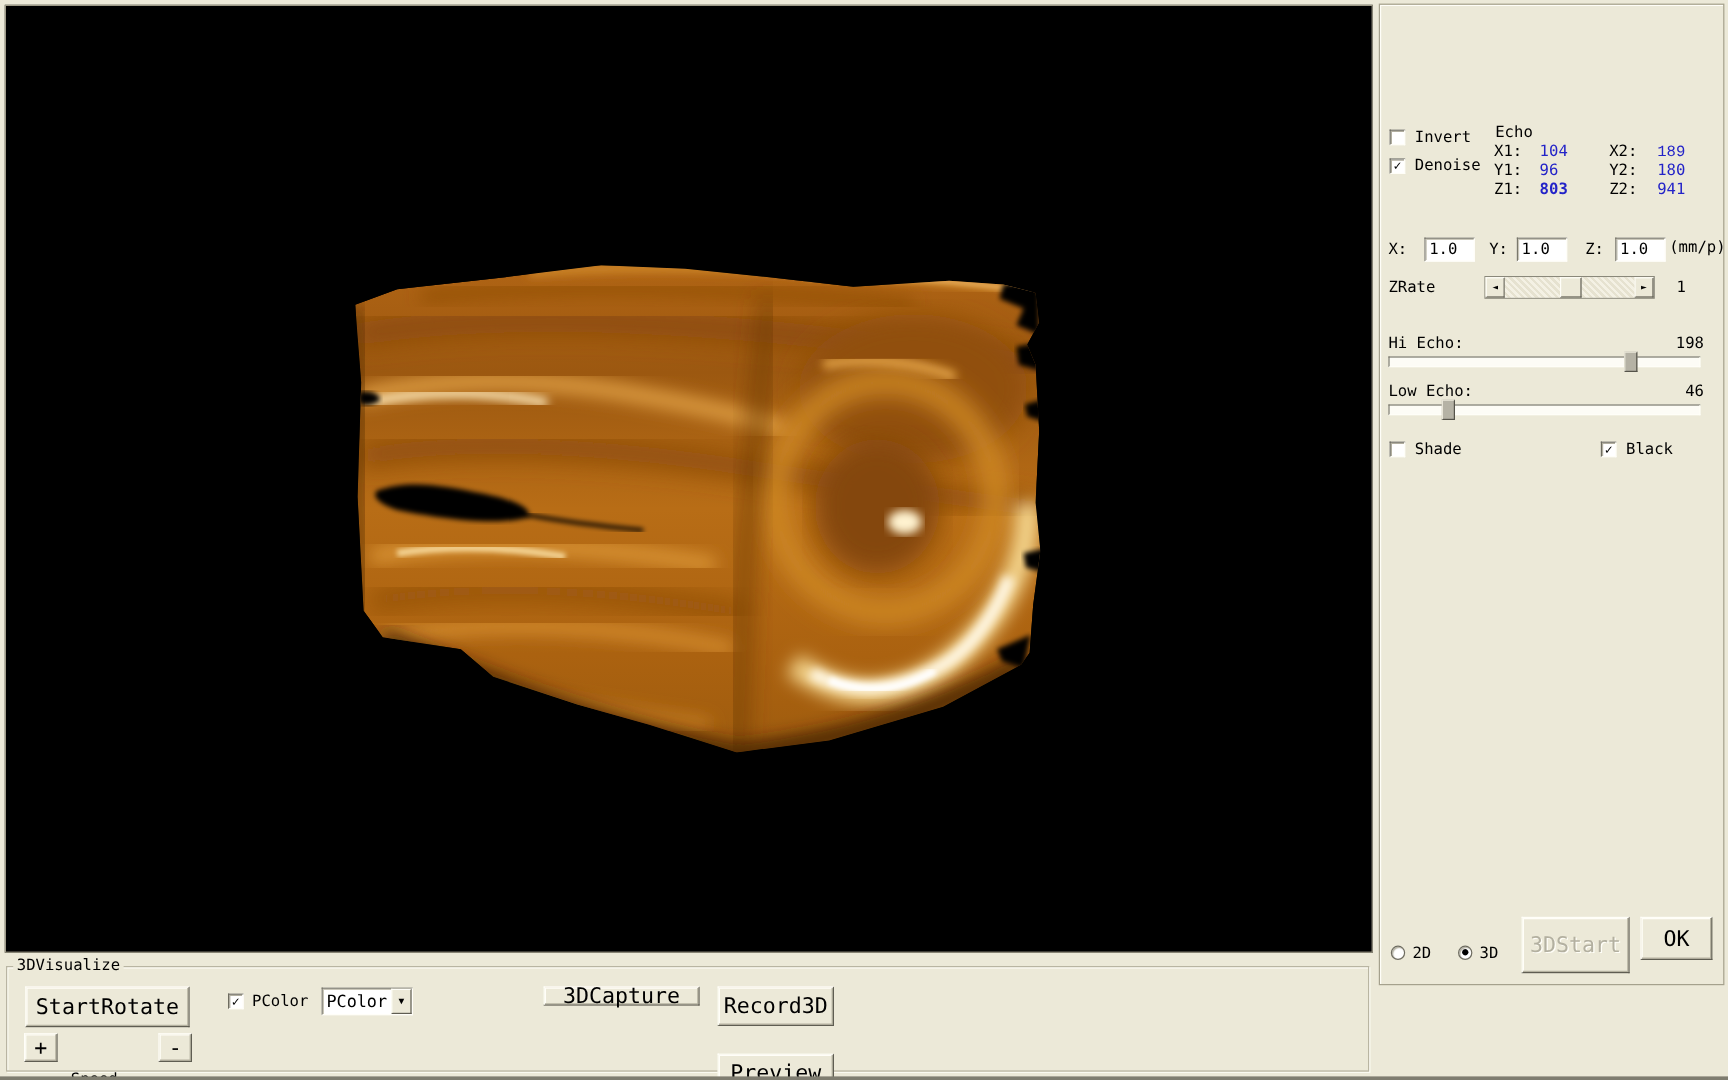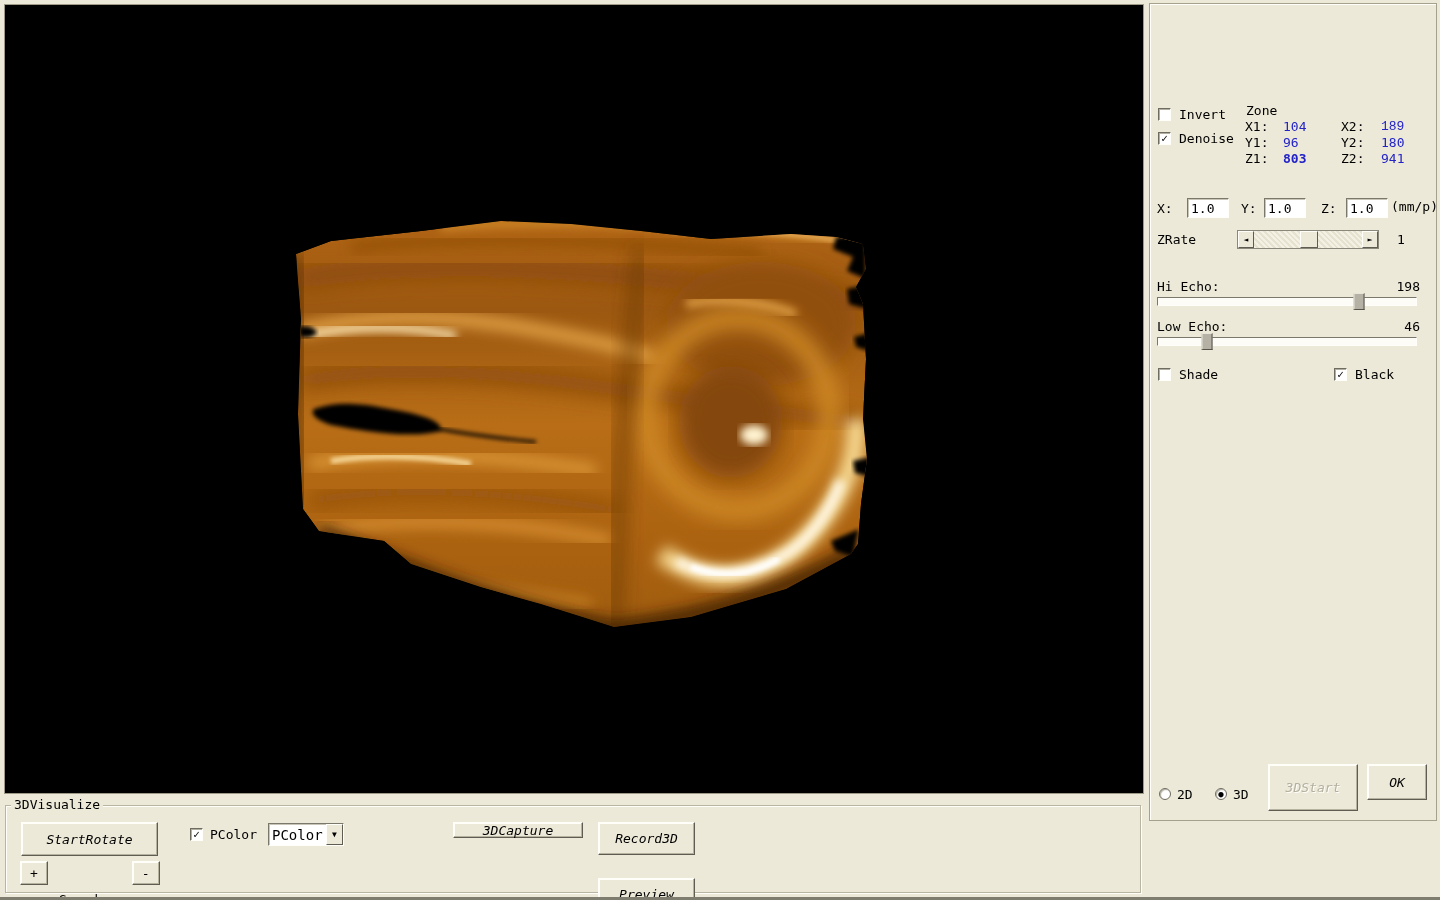--- a/index.html
+++ b/index.html
@@ -57,22 +57,22 @@
     display:flex; align-items:center; justify-content:center;
   }
   .radio .dot { font-size:9px; line-height:9px; }
 
   
   .btn {
     background:#ece9d8;
     border:1px solid; border-color:#fffef8 #5f5d52 #5f5d52 #fffef8;
     box-shadow: inset -1px -1px 0 #b5b2a0, inset 1px 1px 0 #fffef8;
     display:flex; align-items:center; justify-content:center;
-    font-family:"DejaVu Sans Mono", monospace; font-size:13px;
-    cursor:default; white-space:nowrap;font-style:italic;
+    font-family:"DejaVu Sans Mono", monospace; font-size:18px;
+    cursor:default; white-space:nowrap;
   }
   .btn.disabled { color:#b3b0a0; text-shadow:1px 1px 0 #fffef8; }
 
   
   .edit {
     background:#fff;
     border:1px solid; border-color:#7a786b #fffef8 #fffef8 #7a786b;
     box-shadow: inset 1px 1px 0 #c9c6b8;
     font-family:"DejaVu Sans Mono", monospace; font-size:13px;
     padding:1px 3px; width:42px; height:20px;
@@ -225,21 +225,21 @@
   <div class="abs checkbox" style="left:8px; top:104px;">
     <span class="check"></span>
   </div>
   <span class="abs lbl" style="left:29px; top:104px;">Invert</span>
 
   <div class="abs checkbox" style="left:8px; top:128px;">
     <span class="check">✓</span>
   </div>
   <span class="abs lbl" style="left:29px; top:128px;">Denoise</span>
 
-  <span class="abs lbl" style="left:96px; top:100px;">Zone</span>
+  <span class="abs lbl" style="left:96px; top:100px;">Echo</span>
 
   <span class="abs lbl" style="left:95px;  top:116px;">X1:</span>
   <span class="abs lbl blue" style="left:133px; top:116px;">104</span>
   <span class="abs lbl" style="left:191px; top:116px;">X2:</span>
   <span class="abs lbl blue" style="left:231px; top:116px;font-family:Liberation Mono, monospace;">189</span>
 
   <span class="abs lbl" style="left:95px;  top:132px;">Y1:</span>
   <span class="abs lbl blue" style="left:133px; top:132px;">96</span>
   <span class="abs lbl" style="left:191px; top:132px;">Y2:</span>
   <span class="abs lbl blue" style="left:231px; top:132px;">180</span>

